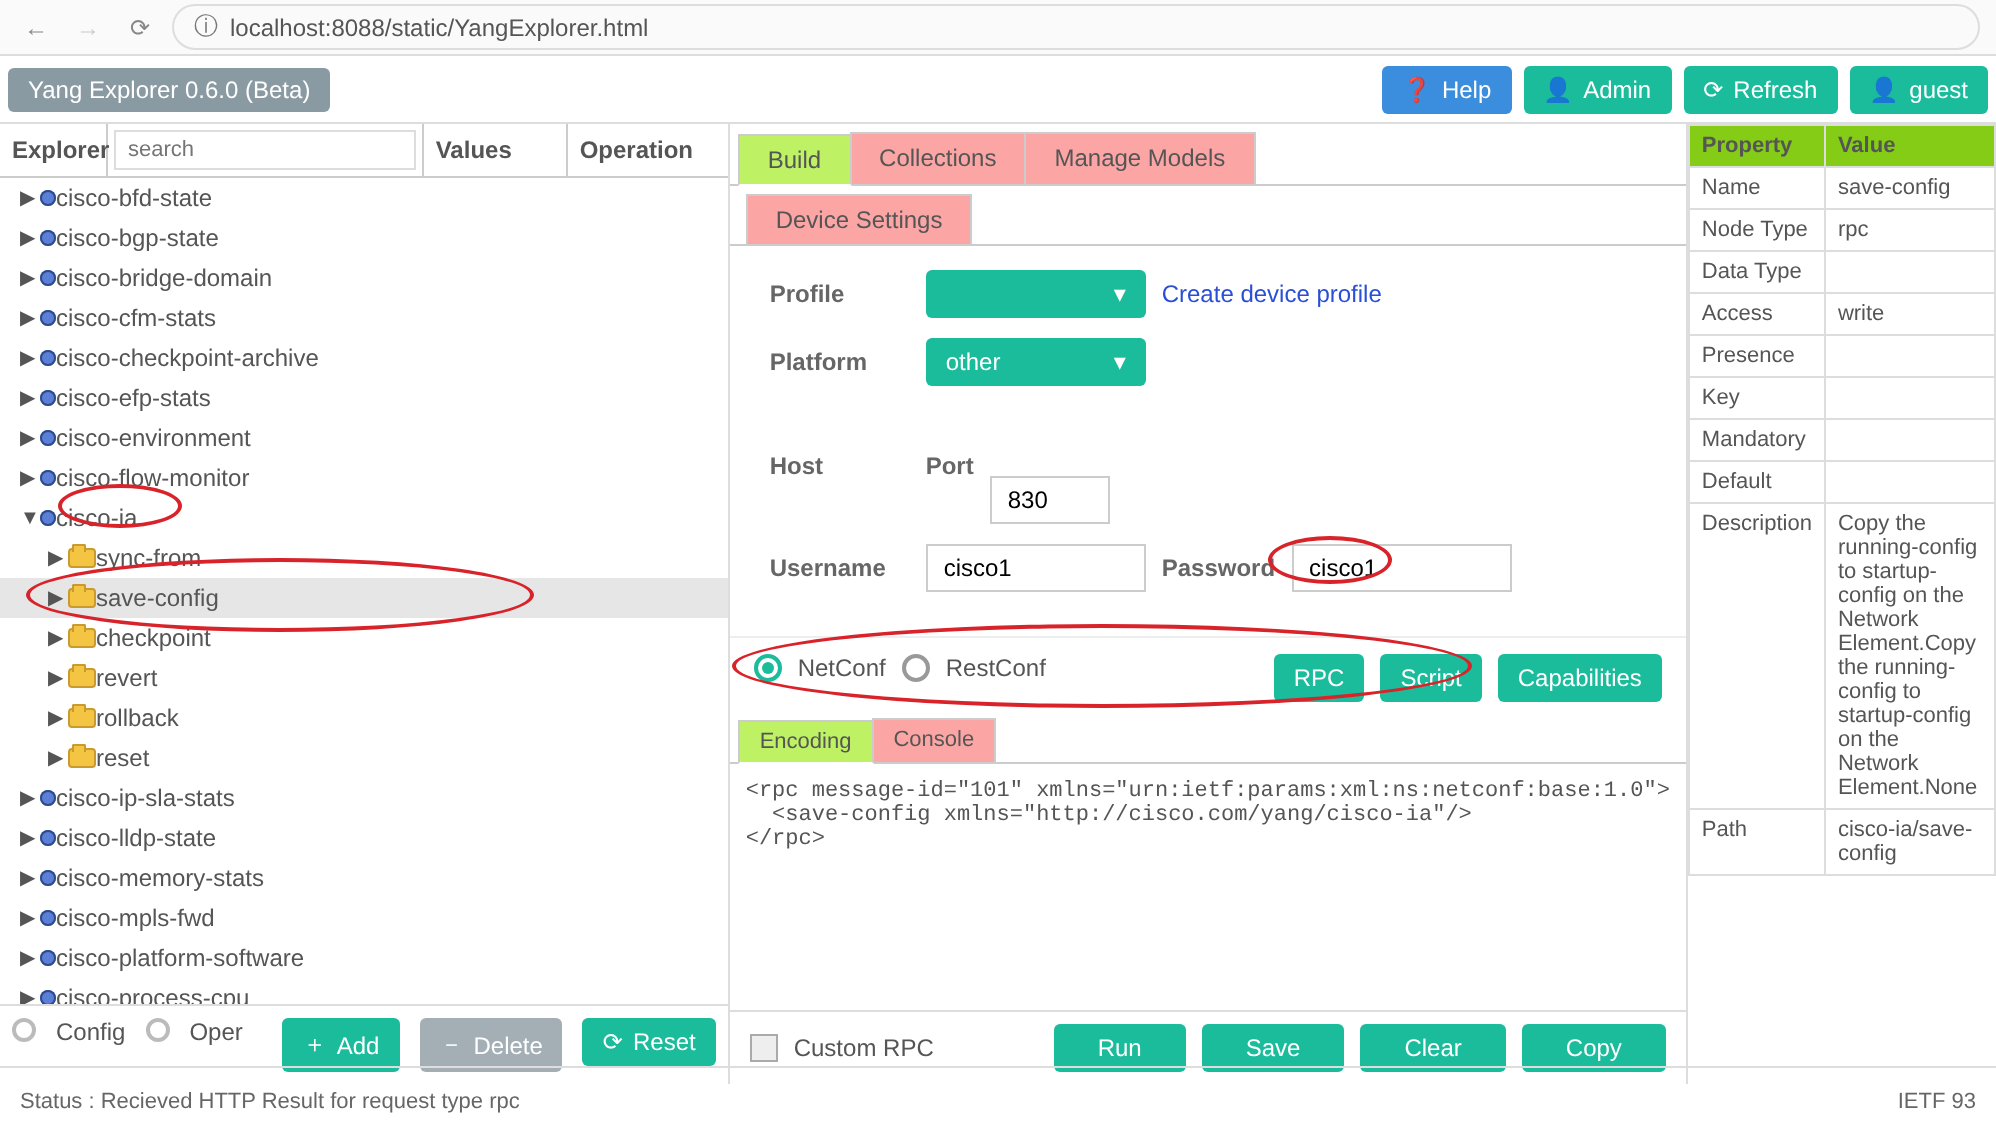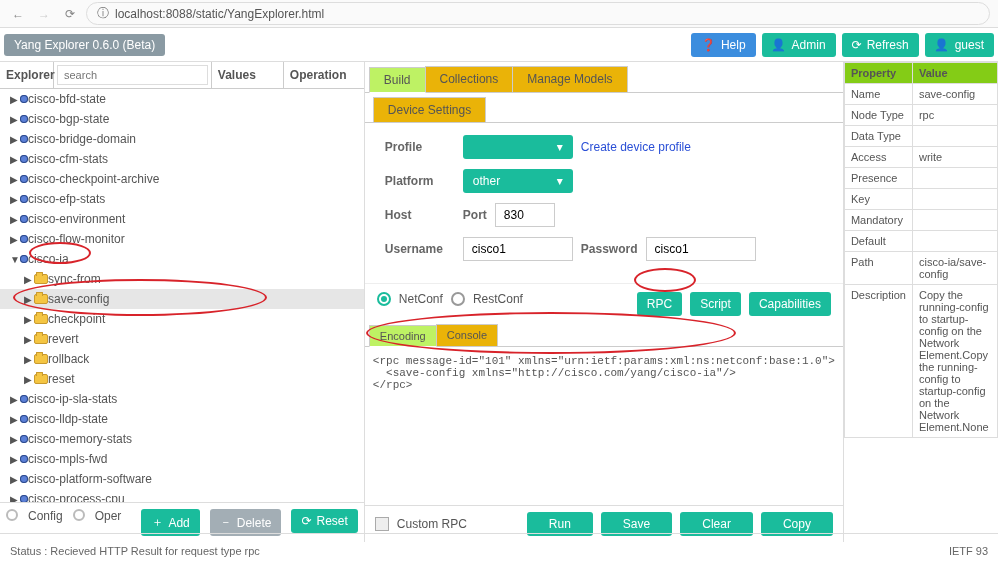--- a/index.html
+++ b/index.html
@@ -33,21 +33,21 @@
 .folder-icon::before { content: ''; position: absolute; top: -3px; left: 1px; width: 5px; height: 3px; background: #f4c542; border: 1px solid #c99a2e; border-bottom: none; border-radius: 1px 1px 0 0; }
 .dot-icon { width: 8px; height: 8px; background: #5b7fd6; border-radius: 50%; display: inline-block; box-shadow: 0 0 0 1px #2d4a8a inset; }
 .tree-row .label { flex: 1; white-space: nowrap; overflow: hidden; text-overflow: ellipsis; }
 .tree-row .values { width: 72px; color: #666; }
 .left-footer { border-top: 1px solid #ddd; padding: 6px; display: flex; align-items: flex-start; gap: 10px; }
 .radio { width: 12px; height: 12px; border: 2px solid #bbb; border-radius: 50%; display: inline-block; }
 .left-footer .spacer { flex: 1; }
 .btn-teal { background: #1abc9c; }
 .center-panel { flex: 1; display: flex; flex-direction: column; border-right: 1px solid #ddd; position: relative; }
 .tabs-outer { display: flex; border-bottom: 1px solid #ccc; padding: 4px 4px 0 4px; gap: 0; }
-.tab { padding: 5px 14px; border: 1px solid #ccc; border-bottom: none; background: #eab308; font-size: 12px; cursor: pointer; margin-right: -1px; }
+.tab { padding: 5px 14px; border: 1px solid #ccc; border-bottom: none; background: #fca5a5; font-size: 12px; cursor: pointer; margin-right: -1px; }
 .tab.active { background: #bef264; border-bottom: 1px solid #fff; position: relative; top: 1px; }
 .sub-tabs { display: flex; padding: 4px 8px 0 8px; border-bottom: 1px solid #ccc; }
 .form-area { padding: 12px 20px; }
 .form-row { display: flex; align-items: center; margin-bottom: 10px; gap: 8px; }
 .form-row label { width: 70px; font-size: 12px; font-weight: bold; color: #666; }
 .select-box { background: #1abc9c; color: #fff; padding: 5px 10px; border-radius: 3px; min-width: 110px; display: flex; align-items: center; justify-content: space-between; cursor: pointer; font-size: 12px; }
 .text-input { border: 1px solid #ccc; padding: 4px 8px; font-size: 12px; width: 110px; }
 .link { color: #2a4fd6; font-size: 12px; cursor: pointer; }
 .net-row { display: flex; padding: 8px 12px; gap: 8px; border-top: 1px solid #eee; }
 .radio-filled { width: 14px; height: 14px; border: 2px solid #1abc9c; border-radius: 50%; display: inline-flex; align-items: center; justify-content: center; }
@@ -306,21 +306,21 @@
       <div class="form-row">
         <label>Platform</label>
         <div class="select-box">
             <span>other</span>
             <span>▾</span>
           </div>
       </div>
       <div class="form-row">
         <label>Host</label>
         <label style="width:auto">Port</label>
-        <input class="text-input" style="width: 60px;" value="830">
+        <input class="text-input" style="width: 60px; margin-top: 35px;" value="830">
       </div>
       <div class="form-row">
         <label>Username</label>
         <input class="text-input" value="cisco1" style="">
         <label style="width:auto">Password</label>
         <input class="text-input" value="cisco1" style="">
       </div>
     </div>
     <div class="net-row">
       <span class="radio-filled"></span>
@@ -385,26 +385,26 @@
           </tr>
           <tr>
             <td>Mandatory</td>
             <td></td>
           </tr>
           <tr>
             <td>Default</td>
             <td></td>
           </tr>
           <tr>
+            <td>Description</td>
+            <td>Copy the running-config to startup-config on the Network Element.Copy the running-config to startup-config on the Network Element.None</td>
+          </tr>
+          <tr>
             <td>Path</td>
             <td>cisco-ia/save-config</td>
-          </tr>
-          <tr>
-            <td>Description</td>
-            <td>Copy the running-config to startup-config on the Network Element.Copy the running-config to startup-config on the Network Element.None</td>
           </tr>
         </tbody>
     </table>
   </div>
 </div>
 
 <div class="status-bar">
   <span>Status : Recieved HTTP Result for request type rpc</span>
   <span class="spacer"></span>
   <span>IETF 93</span>

